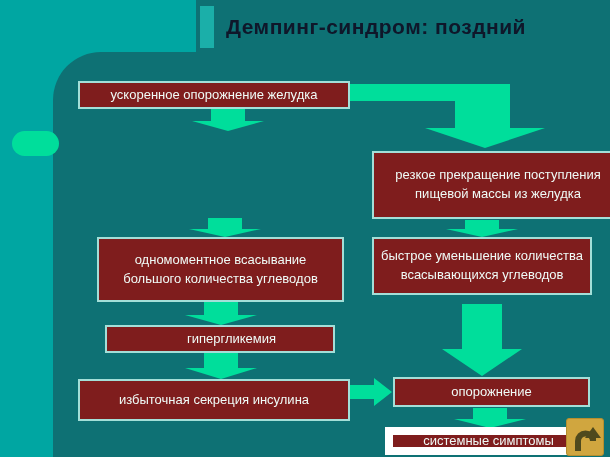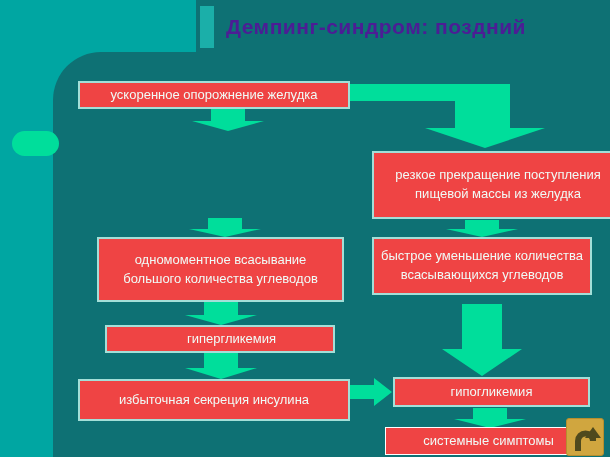--- a/index.html
+++ b/index.html
@@ -23,38 +23,38 @@
     position:absolute;left:200px;top:6px;width:14px;height:42px;
     background:#1BAFA9;
   }
   #side-pill{
     position:absolute;left:12px;top:131px;width:47px;height:25px;
     background:#00DE9B;border-radius:13px;
     z-index:3;
   }
   #slide-title{
     position:absolute;left:226px;top:15px;width:380px;
-    color:#4c1d95;font-size:21px;font-weight:bold;letter-spacing:0.5px;
+    color:#0f172a;font-size:21px;font-weight:bold;letter-spacing:0.5px;
     white-space:nowrap;
     z-index:4;
   }
   .box{
     position:absolute;
-    background:#ef4444;
+    background:#7f1d1d;
     border:2px solid #A3DFD8;
     color:#F0FBF7;
     display:flex;align-items:center;justify-content:center;
     text-align:center;
     font-size:13px;line-height:1.45;
     padding:1px 6px;
     box-sizing:border-box;
     z-index:5;
   }
   .box-orange{
-    border:1px solid #ffffff;
+    border:8px solid #ffffff;
   }
   #arrows{position:absolute;left:0;top:0;z-index:2;}
   #return-button{
     position:absolute;left:566px;top:418px;width:38px;height:38px;
     background:#D0A63F;
     border:1px solid #B58E2E;
     border-radius:3px;
     box-sizing:border-box;
     z-index:6;
   }
@@ -99,21 +99,21 @@
   <div class="box" style="left:97px;top:237px;width:247px;height:65px;">одномоментное всасывание большого количества углеводов</div>
 
   <div class="box" style="left:105px;top:325px;width:230px;height:28px;padding-left:29px;">гипергликемия</div>
 
   <div class="box" style="left:78px;top:379px;width:272px;height:42px;">избыточная секреция инсулина</div>
 
   <div class="box" style="left:372px;top:151px;width:252px;height:68px;">резкое прекращение поступления пищевой массы из желудка</div>
 
   <div class="box" style="left:372px;top:237px;width:220px;height:58px;">быстрое уменьшение количества всасывающихся углеводов</div>
 
-  <div class="box" style="left:393px;top:377px;width:197px;height:30px;">гипогликемия</div>
+  <div class="box" style="left:393px;top:377px;width:197px;height:30px;">опорожнение</div>
 
   <div class="box box-orange" style="left:385px;top:427px;width:207px;height:28px;">системные симптомы</div>
 
   <div id="return-button">
     <svg width="36" height="36" viewBox="0 0 36 36">
       <path d="M 11 32 L 11 22 A 7.5 7.5 0 0 1 26 22 L 26 18" fill="none" stroke="#4F4A1D" stroke-width="6" stroke-linecap="butt"></path>
       <polygon points="18,19 34,19 26,8" fill="#4F4A1D"></polygon>
     </svg>
   </div>
 

